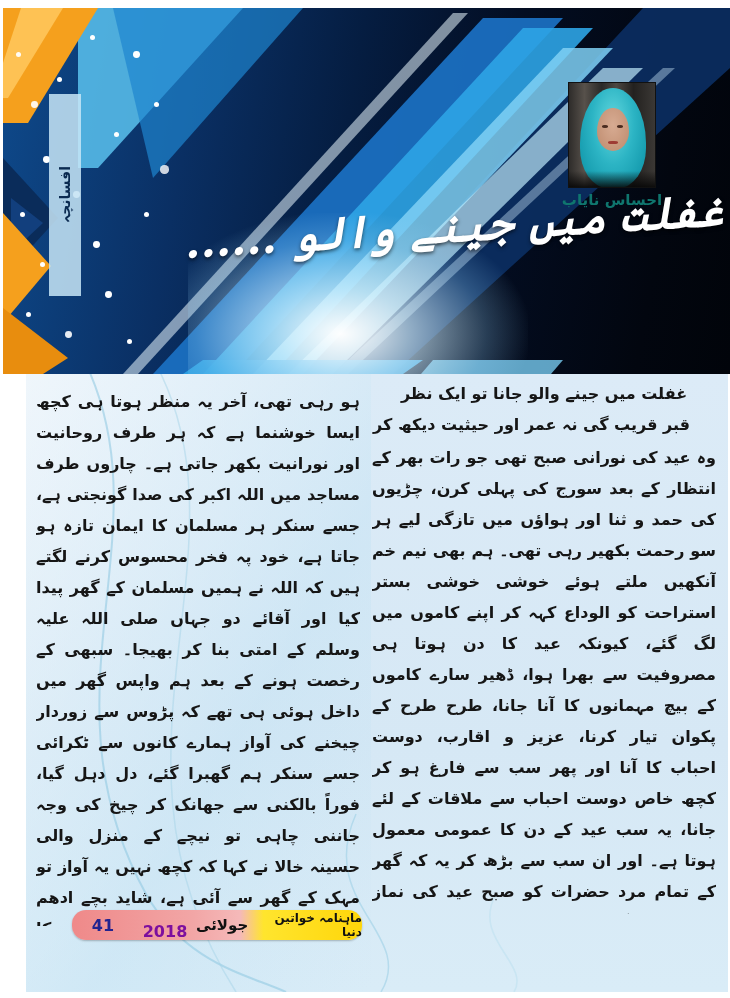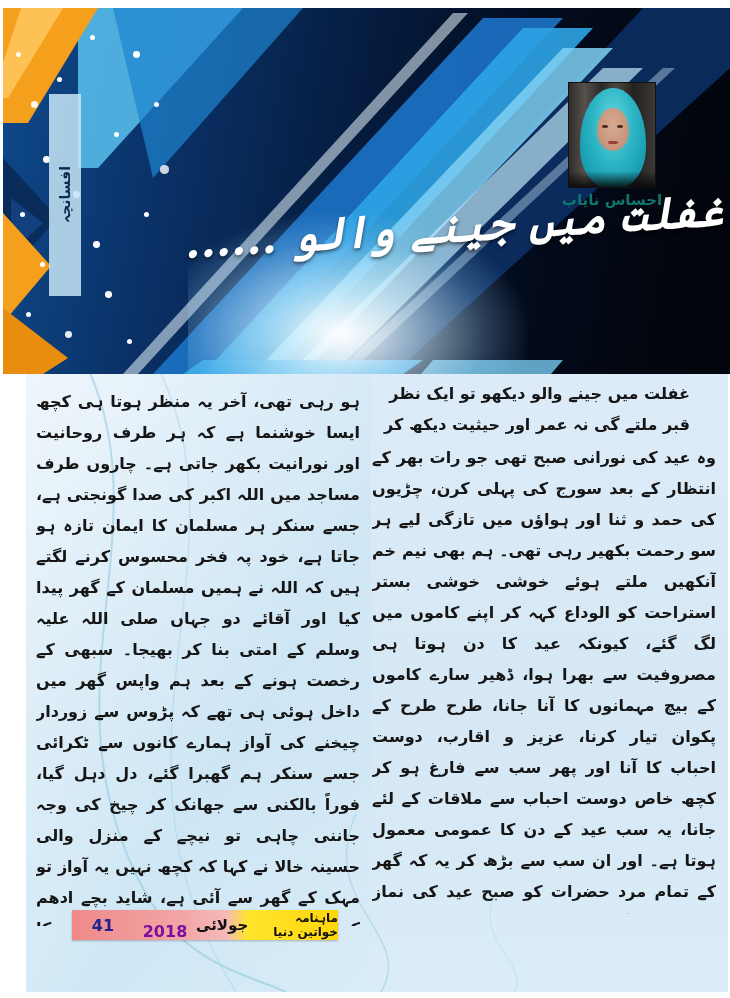--- a/index.html
+++ b/index.html
@@ -94,24 +94,24 @@
     color:#161616; font-size:16px; line-height:31px; font-weight:600;
     overflow:hidden;
   }
   .col-left  { left:10px;  top:12px; width:324px; height:540px; }
   .col-right { left:346px; top:4px;  width:344px; height:536px; }
   .couplet { text-align:center; padding:0 26px 2px 26px; }
   .couplet div { white-space:nowrap; }
 
   
   .footer {
-    position:absolute; left:46px; top:536px; width:266px; height:30px;
+    position:absolute; left:46px; top:536px; width:290px; height:30px;
     display:flex; align-items:center;
     background:linear-gradient(90deg,#ef8989 0%,#f2a6a6 42%,#f5b9b9 58%,#ffe52e 66%,#ffd60a 100%);
-    box-shadow:0 1px 2px rgba(0,0,0,.25); border-radius:0;
+    box-shadow:0 1px 2px rgba(0,0,0,.25); border-radius:14px;
   }
   .footer .pageno { width:62px; text-align:center; color:#23238f; font-size:16px; font-weight:bold; }
   .footer .year   { width:62px; text-align:center; color:#7d0f9e; font-size:16px; font-weight:bold;margin-top:12px; }
   .footer .month  { width:58px; text-align:left; color:#111; font-size:15px; font-weight:bold; direction:rtl; }
   .footer .mag    { flex:1; text-align:right; color:#111; font-size:12px; font-weight:bold; direction:rtl; }
 </style>
 </head>
 <body>
 
 <div class="page">
@@ -159,22 +159,22 @@
     <div class="left-col-bg"></div>
     <svg class="waves" width="704" height="618" viewBox="0 0 704 618">
       <path d="M60,-10 C 140,160 10,320 120,520 C 160,590 220,600 260,618" stroke="#8cc6e0" stroke-width="2" fill="none" opacity="0.55"></path>
       <path d="M130,-10 C 230,180 60,380 210,618" stroke="#a5d4e8" stroke-width="1.5" fill="none" opacity="0.5"></path>
       <path d="M330,440 C 290,530 390,560 355,618" stroke="#9fd0e6" stroke-width="1.5" fill="none" opacity="0.6"></path>
       <path d="M470,520 C 445,565 505,590 488,618" stroke="#b9dff0" stroke-width="1.5" fill="none" opacity="0.5"></path>
     </svg>
 
     <div class="column col-right">
       <div class="couplet">
-        <div>غفلت میں جینے والو دیکھو تو ایک نظر</div>
-        <div>قبر ملتے گی نہ عمر اور حیثیت دیکھ کر</div>
+        <div>غفلت میں جینے والو جانا تو ایک نظر</div>
+        <div>قبر قریب گی نہ عمر اور حیثیت دیکھ کر</div>
       </div>
       <span>وہ عید کی نورانی صبح تھی جو رات بھر کے انتظار کے بعد سورج کی پہلی کرن، چڑیوں کی حمد و ثنا اور ہواؤں میں تازگی لیے ہر سو رحمت بکھیر رہی تھی۔ ہم بھی نیم خم آنکھیں ملتے ہوئے خوشی خوشی بستر استراحت کو الوداع کہہ کر اپنے کاموں میں لگ گئے، کیونکہ عید کا دن ہوتا ہی مصروفیت سے بھرا ہوا، ڈھیر سارے کاموں کے بیچ مہمانوں کا آنا جانا، طرح طرح کے پکوان تیار کرنا، عزیز و اقارب، دوست احباب کا آنا اور پھر سب سے فارغ ہو کر کچھ خاص دوست احباب سے ملاقات کے لئے جانا، یہ سب عید کے دن کا عمومی معمول ہوتا ہے۔ اور ان سب سے بڑھ کر یہ کہ گھر کے تمام مرد حضرات کو صبح عید کی نماز کے لئے عیدگاہ بھی جانا ہوتا ہے جس کی وجہ سے گھڑی کی سوئی چلتی نہیں دوڑنے لگتی ہے۔ اسی بات کو ذہن میں رکھ کر ہم بھی جلدی جلدی تیار ہو گئے اور فجر کی نماز کے ساتھ اللہ کی بارگاہ میں شکرانہ ادا کیا، رمضان کے ساتھ عید کا دن جو ہمیں نصیب ہوا تھا اور آج کے دن ہر مسلمان کی طرح ہم بھی بہت پرجوش تھے۔ خوشی خوشی ایک کے بعد ایک اپنے کاموں سے فارغ ہو رہے تھے۔ گھر کی صاف صفائی کرنے کے بعد ہم نے کچن کا رخ کیا اور اللہ کا شکر ادا کرتے ہوئے سب سے پہلے میٹھی سویاں بنائی، پھر ناشتہ کی تیاری کر رہی رہے تھے کہ گھر کے باقی افراد بھی جاگ گئے اور وہ بھی عیدگاہ جانے کے لئے تیار ہونے لگے۔ سبھی نے ساتھ بیٹھ کر ہلکا پھلکا ناشتہ کیا اور سویاں کھا کر تکبیر پڑھتے ہوئے عیدگاہ کے لئے نکل گئے۔ سبھی کو سفید لباس میں نماز کو جاتا دیکھ کر ہمیں روحانی خوشی محسوس</span>
     </div>
 
     <div class="column col-left">
       <span>ہو رہی تھی، آخر یہ منظر ہوتا ہی کچھ ایسا خوشنما ہے کہ ہر طرف روحانیت اور نورانیت بکھر جاتی ہے۔ چاروں طرف مساجد میں اللہ اکبر کی صدا گونجتی ہے، جسے سنکر ہر مسلمان کا ایمان تازہ ہو جاتا ہے، خود پہ فخر محسوس کرنے لگتے ہیں کہ اللہ نے ہمیں مسلمان کے گھر پیدا کیا اور آقائے دو جہاں صلی اللہ علیہ وسلم کے امتی بنا کر بھیجا۔ سبھی کے رخصت ہونے کے بعد ہم واپس گھر میں داخل ہوئی ہی تھے کہ پڑوس سے زوردار چیخنے کی آواز ہمارے کانوں سے ٹکرائی جسے سنکر ہم گھبرا گئے، دل دہل گیا، فوراً بالکنی سے جھانک کر چیخ کی وجہ جاننی چاہی تو نیچے کے منزل والی حسینہ خالا نے کہا کہ کچھ نہیں یہ آواز تو مہک کے گھر سے آئی ہے، شاید بچے ادھم کود مچا رہے ہوں گے، انہیں نہ رمضان کا لحاظ تھا نہ عید کے دن کا، جب دیکھو اسی طرح کا شور و غل ان کے گھر کا معمول ہے، یہ کہتے ہوئے حسینہ خالا طنزیہ لہجے میں چڑچڑاتے ہوئے اور ہمیں کچھ نہ ہونے کا یقین دلاتے ہوئے اپنے گھر میں داخل ہو گئیں اور ہم بھی دروازہ بند کر کے اپنے کاموں میں مصروف ہو گئے۔ لیکن پتہ نہیں کیوں عجیب سی بے چینی اور گھبراہٹ ہو رہی تھی، دل ماننے کو تیار ہی نہیں تھا کہ کچھ ہوا نہیں ہے، بس رہ رہ کر مہک کی یاد آ رہی تھی، کیونکہ چیخ بچوں کی نہیں بلکہ مہک کی آواز میں تھی، مگر عید کا دن ہونے کی وجہ سے ہم جا بھی نہیں سکتے تھے، آخر لوگ کیا سمجھیں گے کہ اس عورت کو عید کے دن بھی ادھر ادھر گھومنے کے سوا کوئی کام نہیں ہے، یہی سوچ کر ہم نے جانا بہتر نہیں سمجھا ویسے بھی حسینہ خالا کا گھر مہک کے گھر سے زیادہ قریب ہے، خیر خود کو دلاسہ دیتے ہوئے ہم دوبارہ اپنے کاموں میں مگن ہو گئے۔ کاموں میں مصروف ہونے کے باوجود بھی رہ رہ کر وہ چیخ ہمارے کانوں میں گونج رہی</span>
     </div>
 
     <div class="footer">
       <span class="pageno">41</span>

